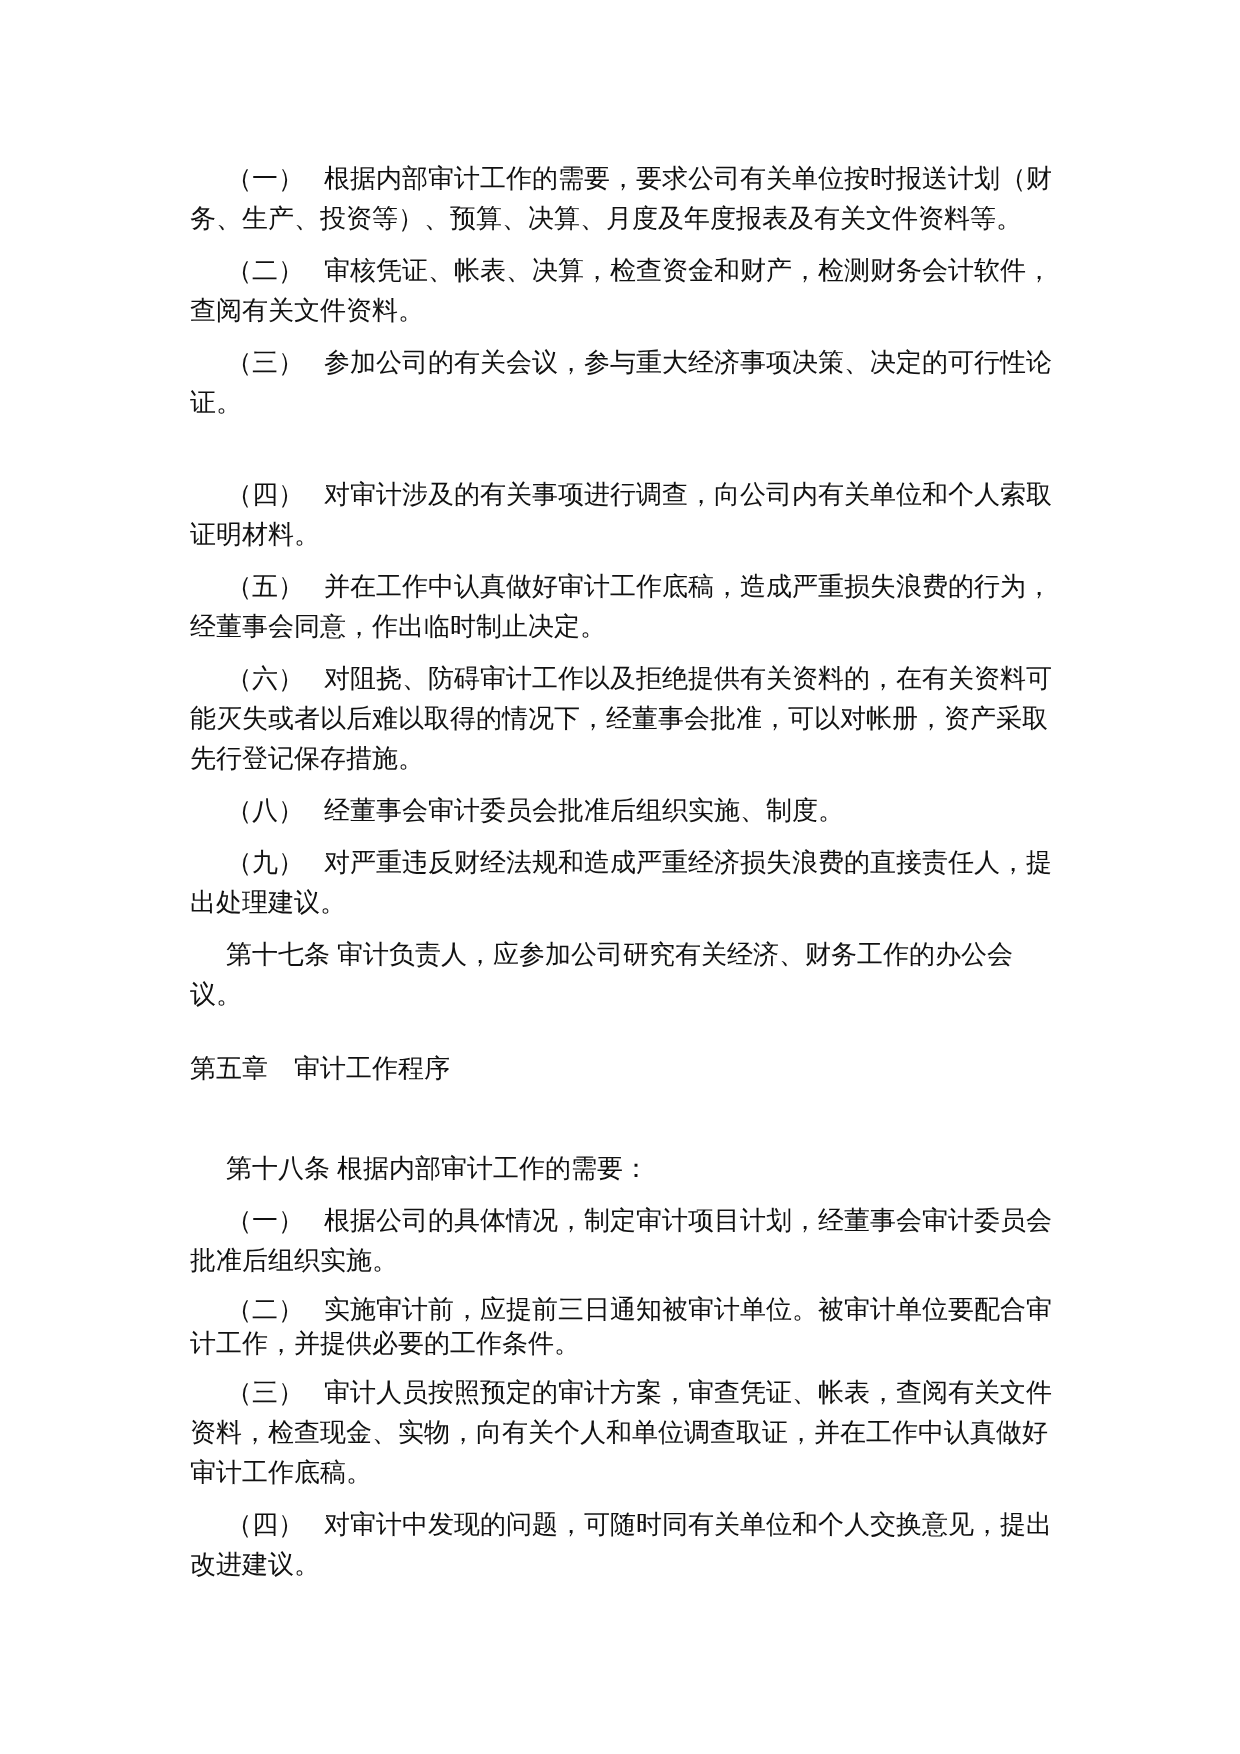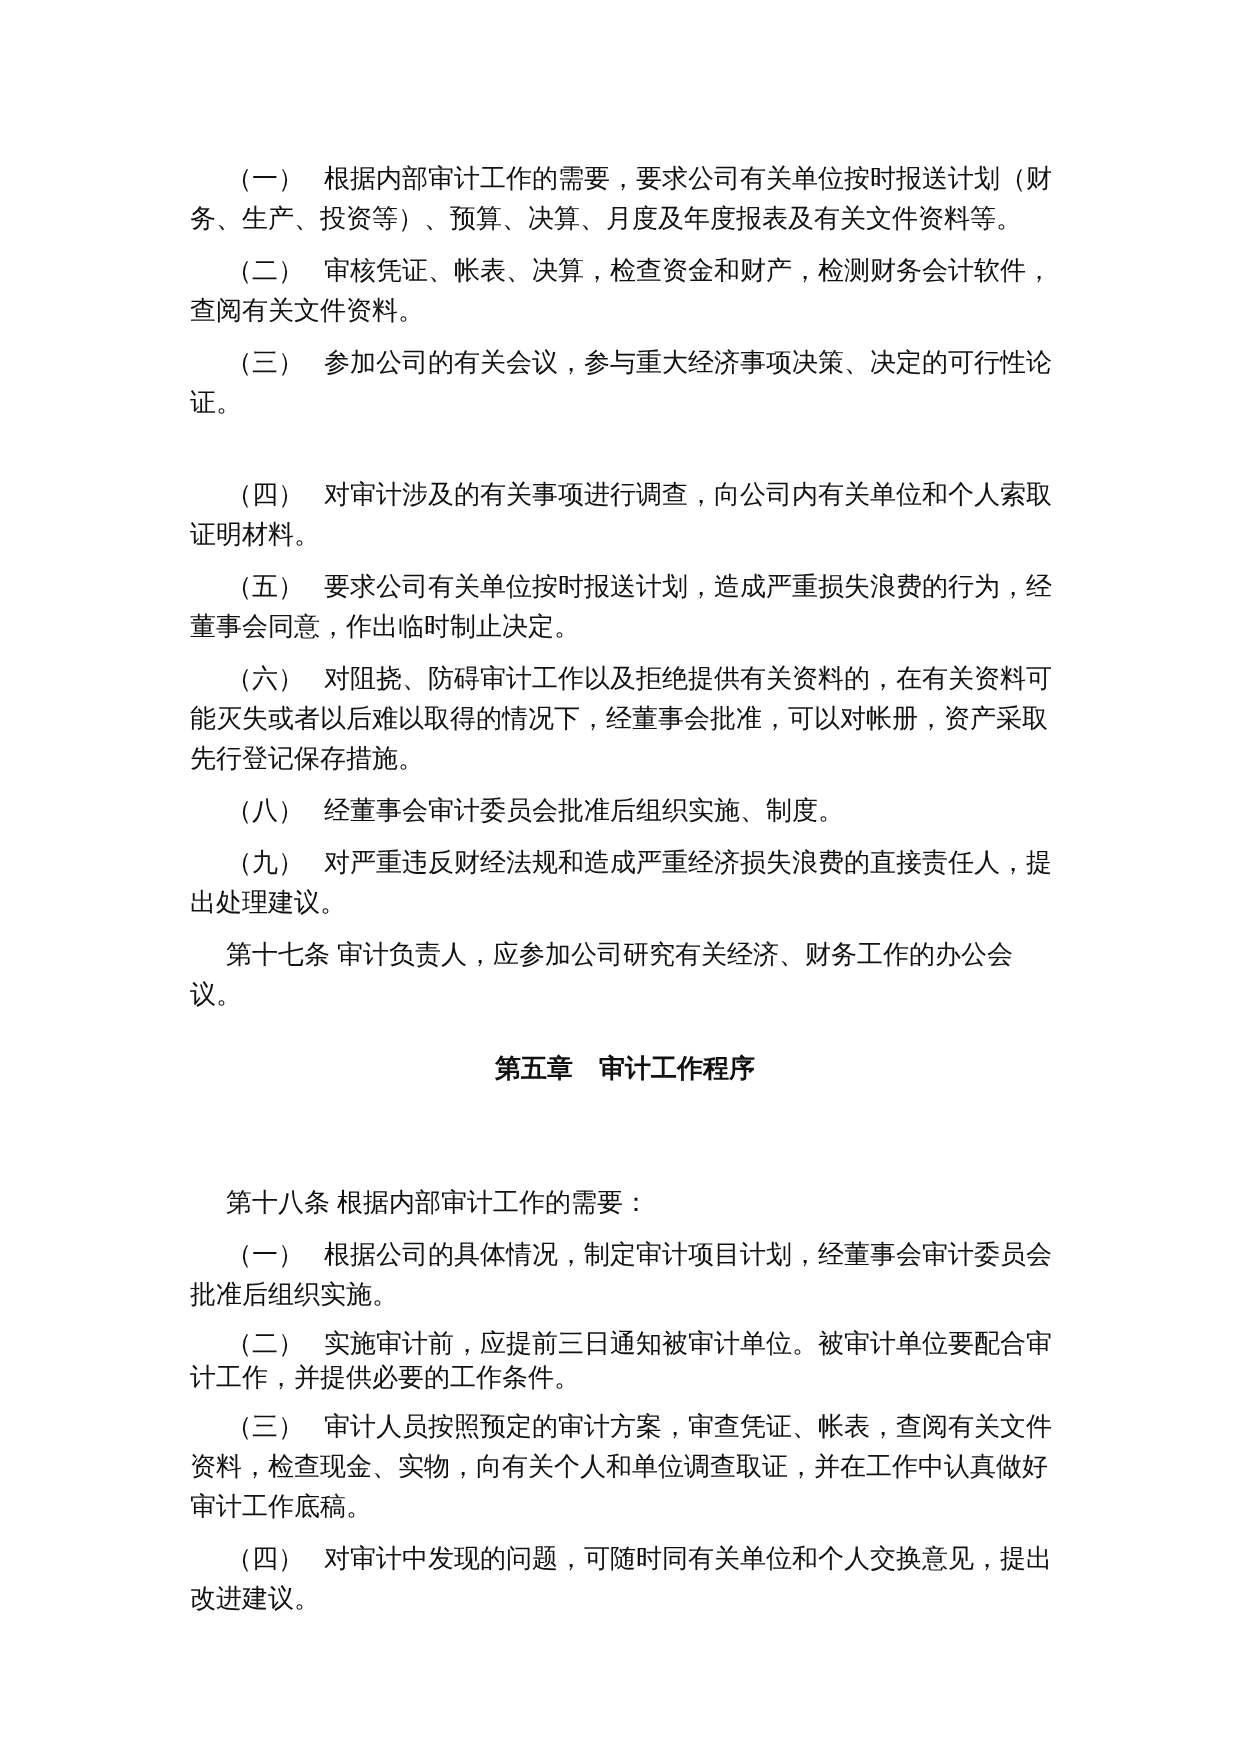--- a/index.html
+++ b/index.html
@@ -3,33 +3,33 @@
 <meta charset="utf-8">
 <style>
   html, body { margin: 0; padding: 0; background: #ffffff; }
   body { width: 1240px; height: 1754px; position: relative; overflow: hidden; }
   .page {
     position: absolute; left: 190px; top: 158px; width: 870px;
     font-family: "DejaVu Serif", "Liberation Serif", serif;
     font-size: 26px; color: #111; line-height: 40px;
   }
   .p { margin: 0 0 12px 0; text-indent: 36px; word-break: break-all; }
-  .heading { text-align: center; margin: 34px 0 94px 0; text-indent: 0; font-weight: bold; }
+  .heading { text-align: left; margin: 34px 0 60px 0; text-indent: 0; }
   .lbl { margin-right: 20px; }
   .art { margin-right: 7px; }
 </style>
 </head>
 <body>
 
 <div class="page">
   <p class="p"><span class="lbl">（一）</span><span>根据内部审计工作的需要，要求公司有关单位按时报送计划（财务、生产、投资等）、预算、决算、月度及年度报表及有关文件资料等。</span></p>
   <p class="p"><span class="lbl">（二）</span><span>审核凭证、帐表、决算，检查资金和财产，检测财务会计软件，查阅有关文件资料。</span></p>
   <p class="p" style="margin-bottom:52px"><span class="lbl">（三）</span><span>参加公司的有关会议，参与重大经济事项决策、决定的可行性论证。</span></p>
   <p class="p"><span class="lbl">（四）</span><span>对审计涉及的有关事项进行调查，向公司内有关单位和个人索取证明材料。</span></p>
-  <p class="p"><span class="lbl">（五）</span><span>要求公司有关单位按时报送计划，造成严重损失浪费的行为，经董事会同意，作出临时制止决定。</span></p>
+  <p class="p"><span class="lbl">（五）</span><span>并在工作中认真做好审计工作底稿，造成严重损失浪费的行为，经董事会同意，作出临时制止决定。</span></p>
   <p class="p"><span class="lbl">（六）</span><span>对阻挠、防碍审计工作以及拒绝提供有关资料的，在有关资料可能灭失或者以后难以取得的情况下，经董事会批准，可以对帐册，资产采取先行登记保存措施。</span></p>
   <p class="p"><span class="lbl">（八）</span><span>经董事会审计委员会批准后组织实施、制度。</span></p>
   <p class="p"><span class="lbl">（九）</span><span>对严重违反财经法规和造成严重经济损失浪费的直接责任人，提出处理建议。</span></p>
   <p class="p"><span class="art">第十七条</span><span>审计负责人，应参加公司研究有关经济、财务工作的办公会议。</span></p>
 
   <p class="p heading">第五章　审计工作程序</p>
 
   <p class="p"><span class="art">第十八条</span><span>根据内部审计工作的需要：</span></p>
   <p class="p"><span class="lbl">（一）</span><span>根据公司的具体情况，制定审计项目计划，经董事会审计委员会批准后组织实施。</span></p>
   <p class="p" style="line-height:34px"><span class="lbl">（二）</span><span>实施审计前，应提前三日通知被审计单位。被审计单位要配合审计工作，并提供必要的工作条件。</span></p>

